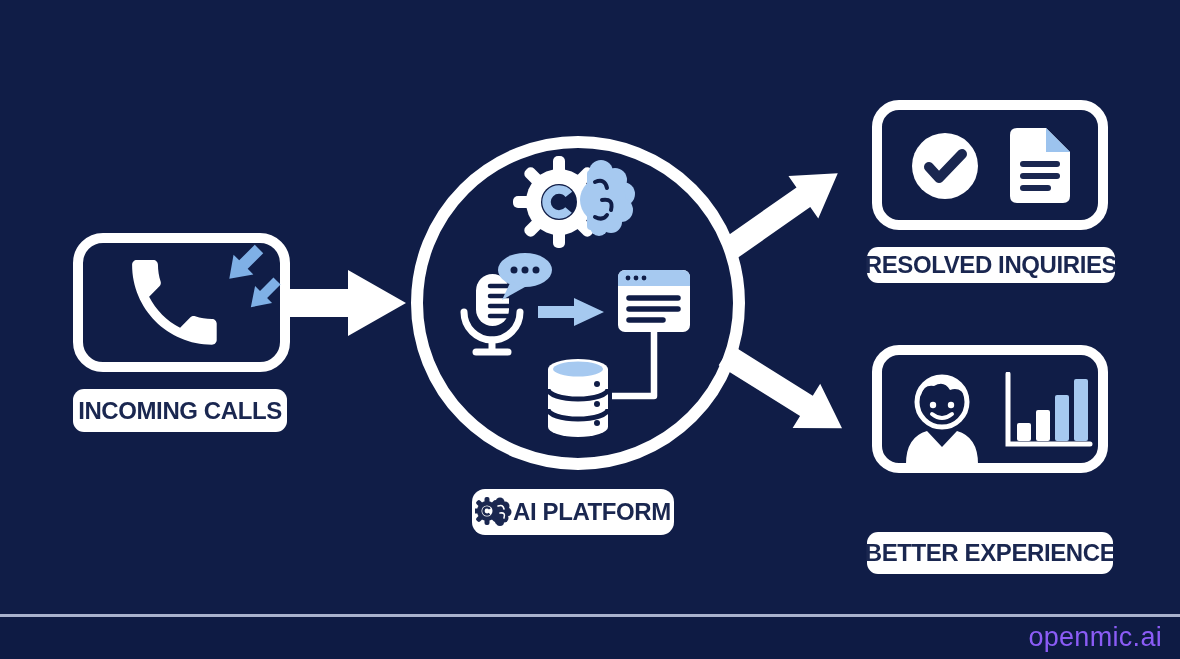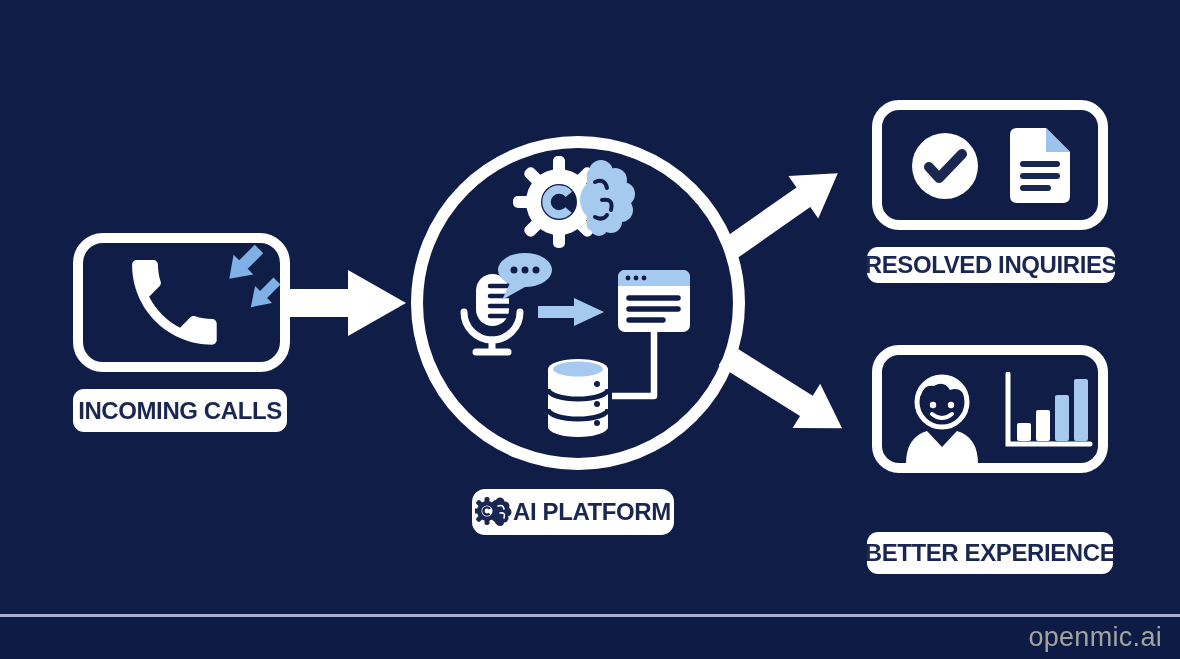--- a/index.html
+++ b/index.html
@@ -24,21 +24,21 @@
   #resolved-label{left:867px;top:247px;width:248px;height:36px;font-size:24px;}
   #better-label{left:867px;top:492px;width:246px;height:42px;font-size:24px;margin-top:40px;}
   #ai-label{left:472px;top:489px;width:202px;height:46px;font-size:24px;border-radius:13px;}
   #hub-circle{
     position:absolute;left:411px;top:136px;width:334px;height:334px;
     border:12px solid #ffffff;border-radius:50%;box-sizing:border-box;
   }
   #footer-rule{position:absolute;left:0;top:614px;width:1180px;height:3px;background:#a9b2cd;}
   #footer-bar{position:absolute;left:0;top:617px;width:1180px;height:42px;background:#0e1b44;}
   #brand{
-    position:absolute;right:18px;top:622px;font-size:27px;color:#a3a3a3;
+    position:absolute;right:18px;top:622px;font-size:27px;color:#8b5cf6;
     letter-spacing:0.3px;
   }
   svg{display:block;}
 </style>
 </head>
 <body>
 
 <div id="stage">
 
   <div class="node-box" style="left:73px;top:233px;width:217px;height:139px;">

